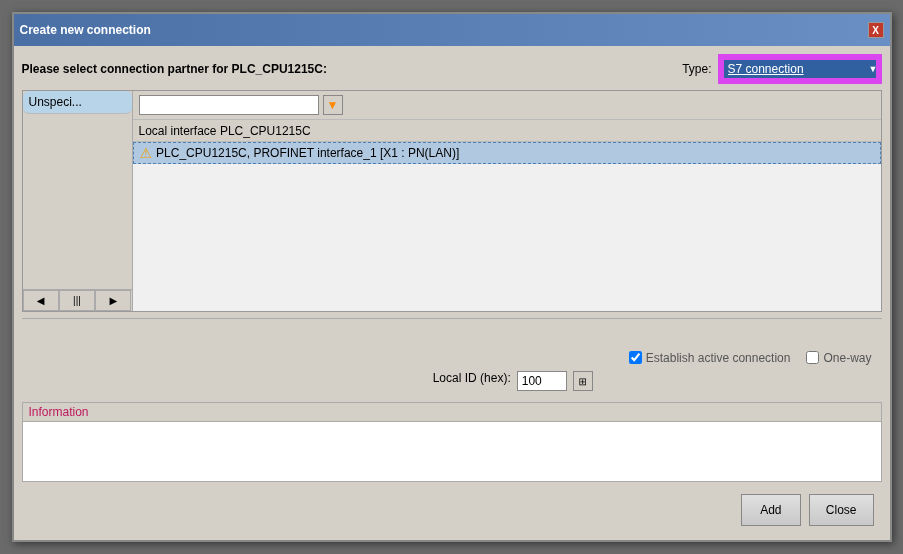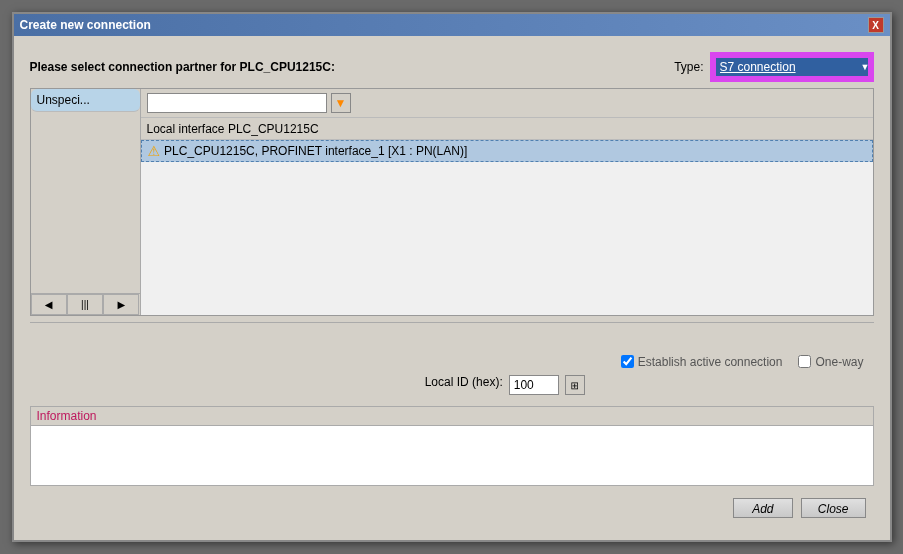--- a/index.html
+++ b/index.html
@@ -25,41 +25,41 @@
     }
     .title-bar {
       background: linear-gradient(to right, #4a6fa5, #6a8fc5);
       color: white;
       font-size: 12px;
       font-weight: bold;
       padding: 3px 6px;
       display: flex;
       align-items: center;
       justify-content: space-between;
-      height: 22px;
+      height: 32px;
       flex-shrink: 0;
     }
     .title-bar-close {
       background: #c0392b;
       color: white;
       border: 1px solid #999;
       width: 16px;
       height: 16px;
       display: flex;
       align-items: center;
       justify-content: center;
       cursor: pointer;
       font-size: 10px;
       font-weight: bold;
     }
     .dialog-body {
       flex: 1;
       display: flex;
       flex-direction: column;
-      padding: 16px;
+      padding: 8px;
       gap: 6px;
       overflow: hidden;
     }
     .top-row {
       display: flex;
       align-items: center;
       justify-content: space-between;
     }
     .top-row-left {
       font-size: 12px;
@@ -281,22 +281,21 @@
       padding: 6px 8px;
       flex-shrink: 0;
     }
     .btn {
       background: linear-gradient(to bottom, #e0e0e0, #c8c8c8);
       border: 1px solid #888;
       padding: 3px 16px;
       font-size: 12px;
       cursor: pointer;
       min-width: 60px;
-      height: 20px;
-      font-style: italic;
+      height: 32px;
     }
     .controls-row {
       display: flex;
       align-items: center;
       gap: 16px;
       flex-shrink: 0;
       background: #d4d0c8;
       border-top: 1px solid #aaa;
       padding: 5px 10px;
     }

